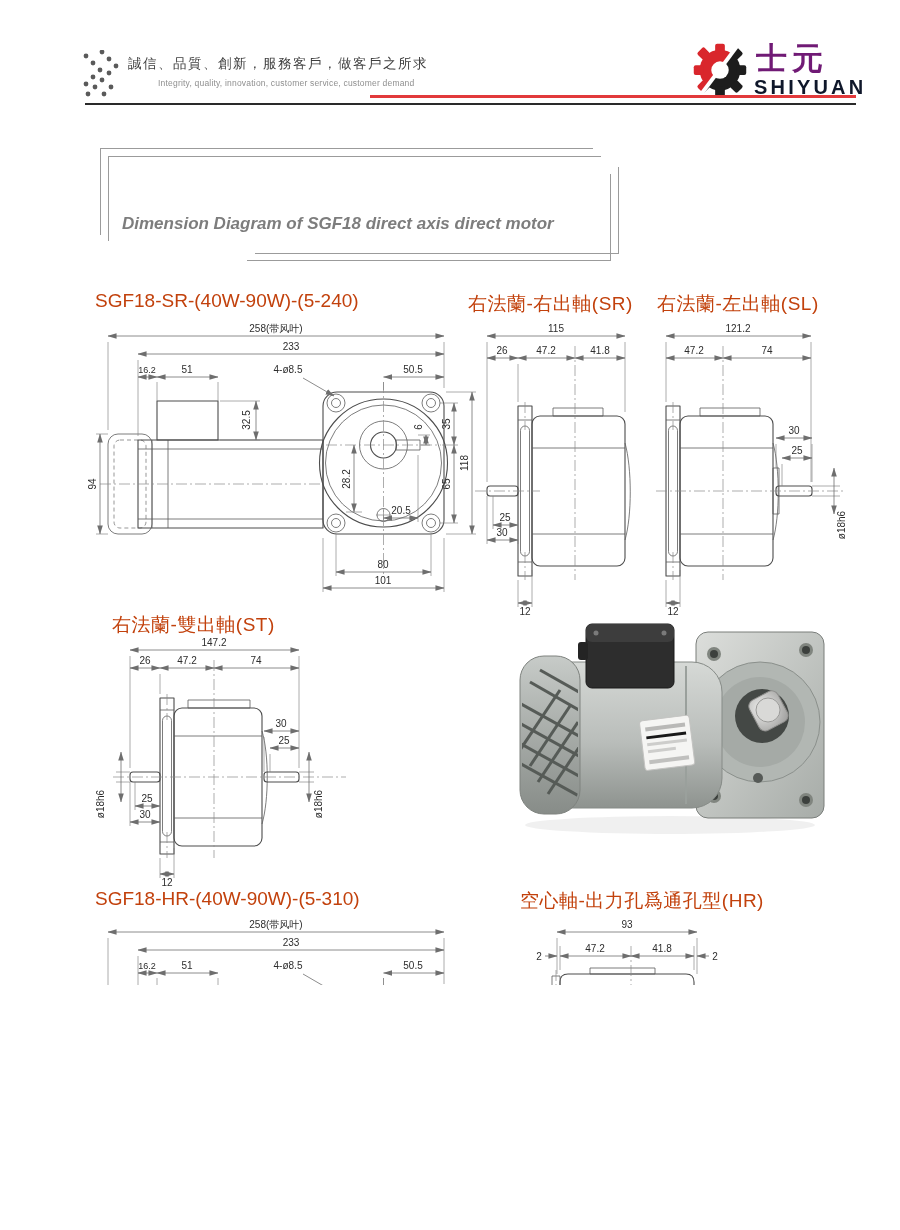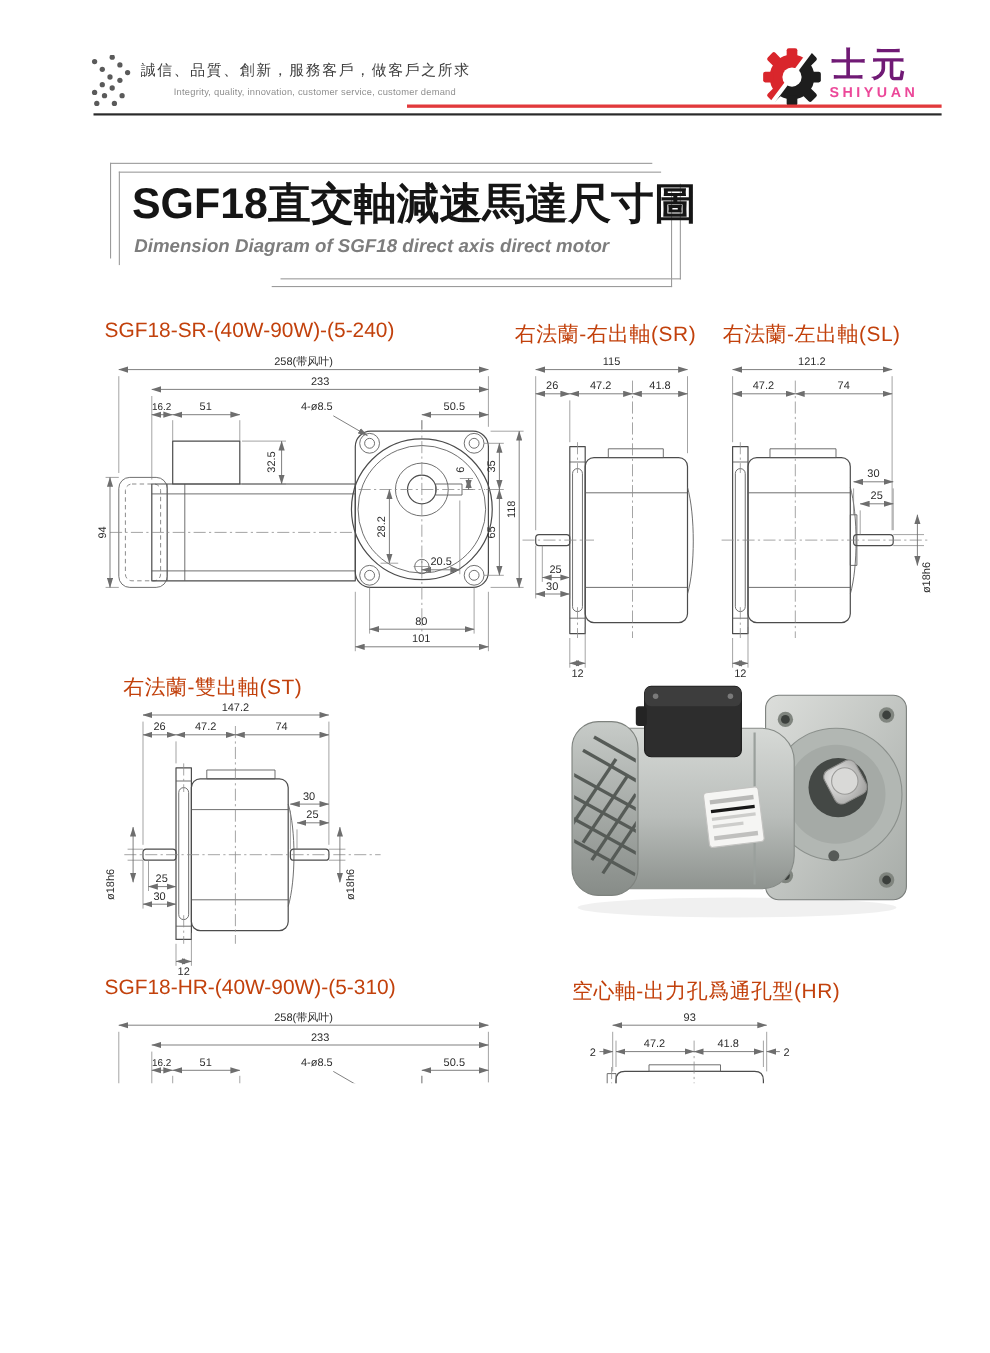--- a/index.html
+++ b/index.html
@@ -3,21 +3,21 @@
 <meta charset="utf-8">
 <style>
   html,body{margin:0;padding:0;background:#ffffff;}
   .page{position:relative;width:900px;height:985px;background:#fff;overflow:hidden;
         font-family:"Liberation Sans",sans-serif;color:#222;}
   .abs{position:absolute;}
   
   .cn-slogan{font-size:13.5px;color:#3f3f3f;letter-spacing:1.5px;white-space:nowrap;}
   .en-slogan{font-size:8.5px;color:#8f8f8f;letter-spacing:.2px;white-space:nowrap;padding-left:29px;}
   .brand-cn{font-size:31px;font-weight:bold;color:#701a75;letter-spacing:5px;white-space:nowrap;}
-  .brand-en{font-size:13px;font-weight:bold;color:#ec4899;letter-spacing:3.2px;white-space:nowrap;}
+  .brand-en{font-size:20px;font-weight:bold;color:#0f172a;letter-spacing:3.2px;white-space:nowrap;}
   .rule-red{height:2.5px;background:#e2393b;}
   .rule-black{height:2px;background:#2a2a2a;}
   
   .tb-l{border-color:#9b9b9b;border-style:solid;border-width:0;}
   .main-title{font-size:39px;font-weight:bold;color:#151515;letter-spacing:0px;white-space:nowrap;}
   .sub-title{font-size:17px;font-weight:bold;font-style:italic;color:#7d7d7d;white-space:nowrap;}
   
   .dwg-title{font-size:19px;color:#c2410c;white-space:nowrap;}
   .dwg-title.cjk{font-weight:normal;letter-spacing:.5px;}
   
@@ -117,21 +117,20 @@
   <div class="abs brand-cn" style="left:756px;top:38px">士元</div>
   <div class="abs brand-en" style="left:754px;top:76px">SHIYUAN</div>
 
   <div class="abs rule-red" style="left:370px;top:95px;width:486px"></div>
   <div class="abs rule-black" style="left:85px;top:103px;width:771px"></div>
 
   <div class="abs tb-l" style="left:100px;top:148px;width:492px;height:86px;border-left-width:1.5px;border-top-width:1.5px"></div>
   <div class="abs tb-l" style="left:108px;top:156px;width:492px;height:84px;border-left-width:1.5px;border-top-width:1.5px"></div>
   <div class="abs tb-l" style="left:255px;top:167px;width:363px;height:86px;border-right-width:1.5px;border-bottom-width:1.5px"></div>
   <div class="abs tb-l" style="left:247px;top:174px;width:363px;height:86px;border-right-width:1.5px;border-bottom-width:1.5px"></div>
-  <h1 class="abs main-title" style="left:120px;top:158px;margin:0">SGF18直交軸減速馬達尺寸圖</h1>
   <p class="abs sub-title" style="left:122px;top:214px;margin:0">Dimension Diagram of SGF18 direct axis direct motor</p>
 
   <div class="abs dwg-title" style="left:95px;top:290px">SGF18-SR-(40W-90W)-(5-240)</div>
   <svg class="abs" style="left:88px;top:322px" width="395" height="285" viewBox="0 0 395 285">
     <g>
       <rect x="20" y="112" width="44" height="100" rx="10" class="ol2"></rect>
       <rect x="26" y="118" width="32" height="88" rx="6" class="dash"></rect>
       <rect x="50" y="118" width="185" height="88" class="ol"></rect>
       <line x1="64" y1="118" x2="64" y2="206" class="ol2"></line>
       <line x1="80" y1="118" x2="80" y2="206" class="ol2"></line>

